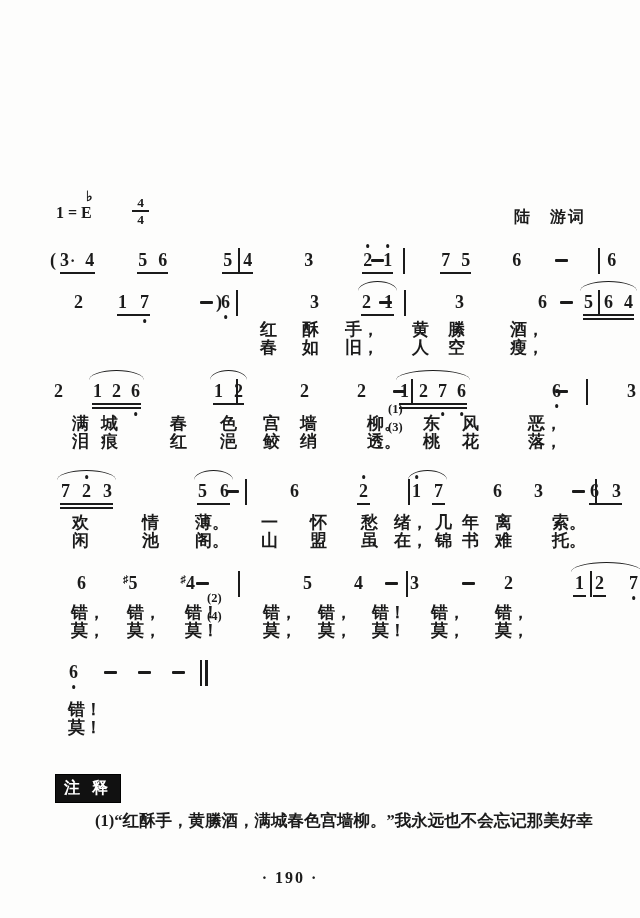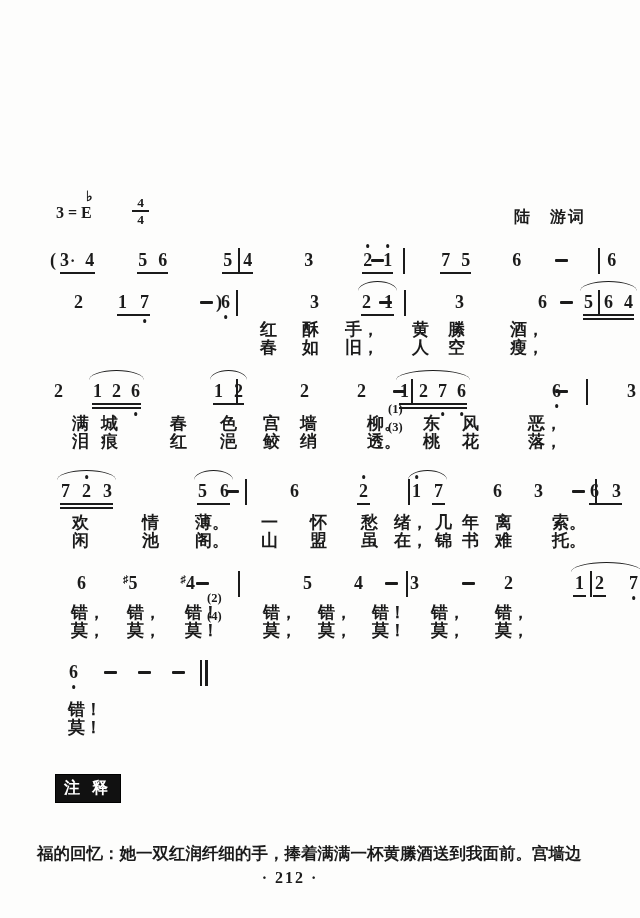--- a/index.html
+++ b/index.html
@@ -57,21 +57,21 @@
   .wm-site{color:#a6a6a6;}
   .wm-domain{color:#c8472f;margin-left:5px;}
 </style>
 </head>
 <body>
 
 <div id="canvas">
 
 
   <div class="keysig">
-    <span>3 = E</span>
+    <span>1 = E</span>
     <span class="flat">♭</span>
     <span class="meter">
       <div>4</div>
       <div class="meter-line"></div>
       <div>4</div>
     </span>
   </div>
 
   <div class="credit">陆　游词</div>
 
@@ -241,19 +241,19 @@
       <span class="lyr" style="position: absolute; left: 318px; top: 619px;">莫，</span>
       <span class="lyr" style="position: absolute; left: 372px; top: 619px;">莫！</span>
       <span class="lyr" style="position: absolute; left: 431px; top: 619px;">莫，</span>
       <span class="lyr" style="position: absolute; left: 495px; top: 619px;">莫，</span>
       <span class="lyr" style="position: absolute; left: 68px; top: 698px;">错！</span>
       <span class="lyr" style="position: absolute; left: 68px; top: 716px;">莫！</span>
     </div>
 
   <div class="fn-label">注释</div>
   <div class="score-area">
-      <span class="fn-line" style="left: 37px; top: 843px;">福的回忆：她一双红润纤细的手，捧着满满一杯黄縢酒送到我面前。宫墙边</span>
+      <span class="fn-line" style="left: 95px; top: 810px;">(1)“红酥手，黄縢酒，满城春色宫墙柳。”我永远也不会忘记那美好幸</span>
     </div>
 
-  <div class="pageno">· 212 ·</div>
+  <div class="pageno">· 190 ·</div>
 
 
 </div>
 
 </body></html>

